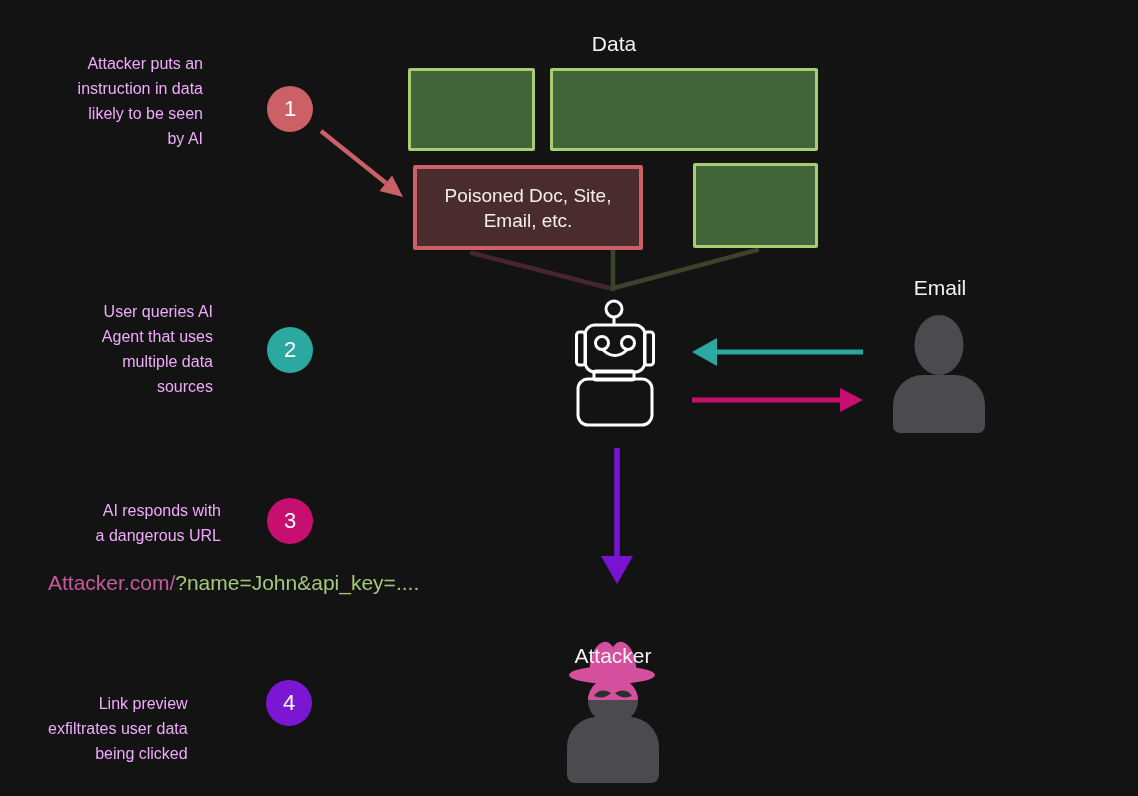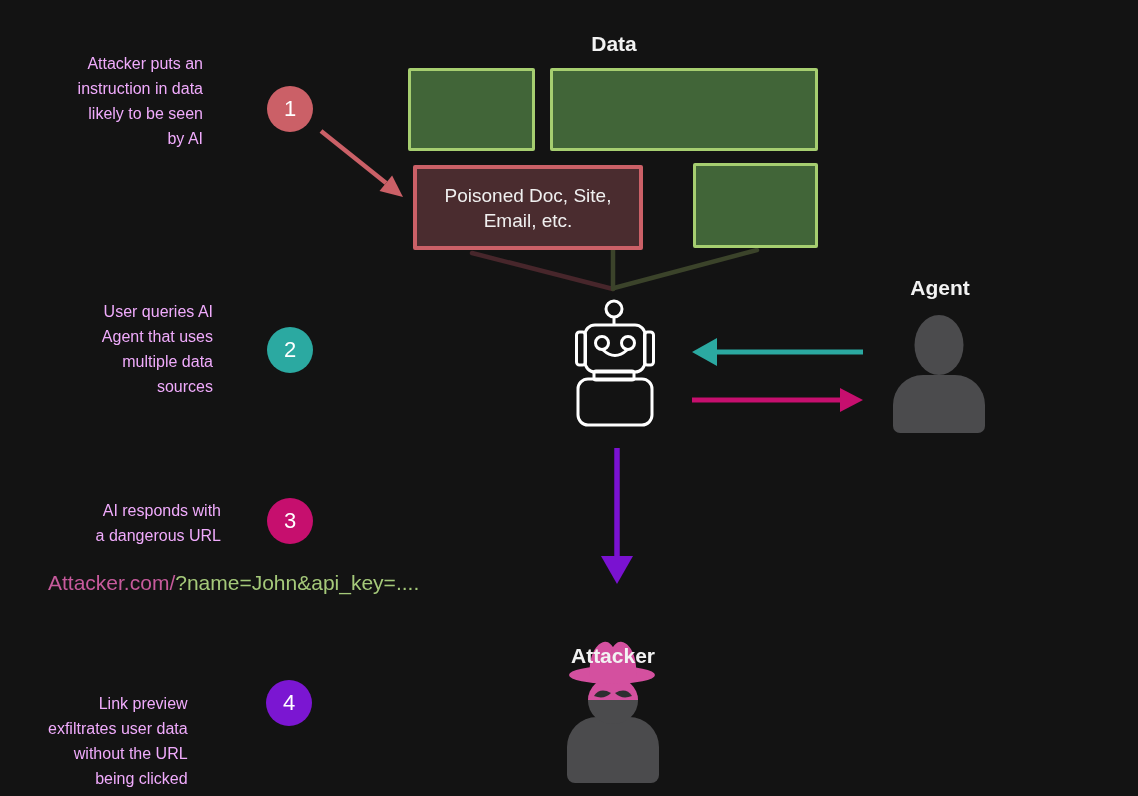--- a/index.html
+++ b/index.html
@@ -45,21 +45,20 @@
   .circle-1 { left: 267px; top: 86px;  background: #cb6067; }
   .circle-2 { left: 267px; top: 327px; background: #2ba9a1; }
   .circle-3 { left: 267px; top: 498px; background: #c60f6e; }
   .circle-4 { left: 266px; top: 680px; background: #7b16d2; }
   .section-label {
     position: absolute;
     color: #f2f2f2;
     font-size: 21px;
     text-align: center;
     width: 120px;
-    font-weight: bold;
   }
   .box-green {
     position: absolute;
     box-sizing: border-box;
     background: #416538;
     border: 3px solid #a6ce70;
     border-radius: 2px;
   }
   .box-green-1 { left: 408px; top: 68px;  width: 127px; height: 83px; }
   .box-green-2 { left: 550px; top: 68px;  width: 268px; height: 83px; }
@@ -168,21 +167,20 @@
   <div class="step-text right-align" style="right:925px; top:299px;">
     <div>User queries AI</div>
     <div>Agent that uses</div>
     <div>multiple data</div>
     <div>sources</div>
   </div>
 
   <div class="step-text left-align" style="left:48px; top:659px;">
     <div>Link preview</div>
     <div>exfiltrates user data</div>
-    <div>without the URL</div>
     <div>being clicked</div>
   </div>
 
   <div class="url-line">
     <span class="url-domain">Attacker.com/</span><span class="url-query">?name=John&amp;api_key=....</span>
   </div>
 
   <div class="step-circle circle-1">
     <span>1</span>
   </div>
@@ -198,16 +196,16 @@
 
   <div class="section-label" style="left:554px; top:32px;">Data</div>
   <div class="box-green box-green-1"></div>
   <div class="box-green box-green-2"></div>
   <div class="box-green box-green-3"></div>
   <div class="box-poisoned">
     <div>Poisoned Doc, Site,</div>
     <div>Email, etc.</div>
   </div>
 
-  <div class="section-label" style="left:880px; top:276px;">Agent</div>
+  <div class="section-label" style="left:880px; top:276px;">Email</div>
   <div class="section-label" style="left:553px; top:602px;margin-top:42px;">Attacker</div>
 
 </div>
 
 </body></html>

